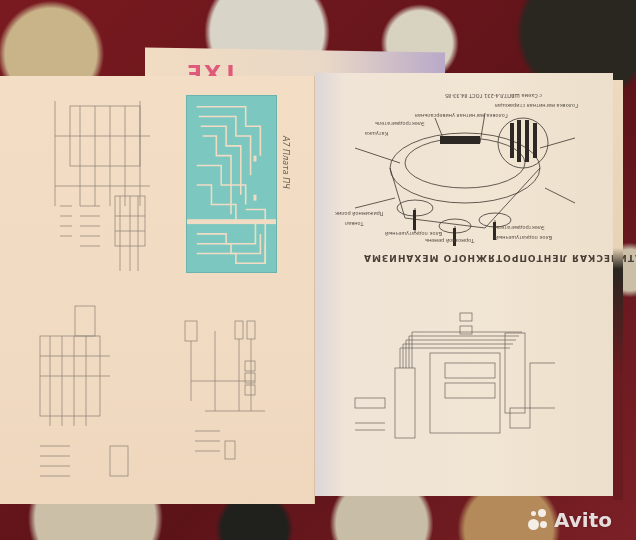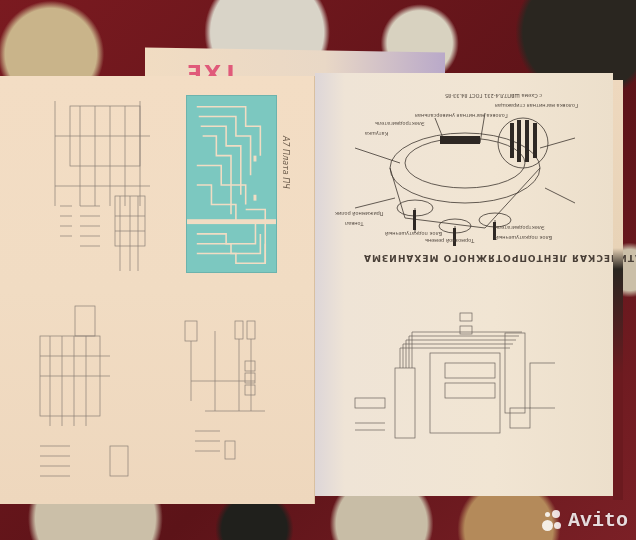--- a/index.html
+++ b/index.html
@@ -59,25 +59,24 @@
       position: absolute; font-size: 8px; color: #6a5a4a; font-style: italic;
       writing-mode: vertical-rl;
     }
     .upside {
       position: absolute; transform: rotate(180deg); color: #4a4038;
       white-space: nowrap;
     }
     .title-upside { font-size: 9px; font-weight: bold; letter-spacing: 1px; }
     .sub-upside { font-size: 5px; }
     .watermark {
-      position: absolute; right: 8px; bottom: 8px;
+      position: absolute; right: 24px; bottom: 8px;
       display: flex; align-items: center; gap: 4px;
       color: rgba(255,255,255,0.85); font-weight: bold; font-size: 20px;
       text-shadow: 0 0 2px rgba(0,0,0,0.3);
-      font-family: Liberation Mono, monospace;
     }
     .wm-dots { position: relative; width: 22px; height: 22px; }
     .wm-dots span {
       position: absolute; border-radius: 50%; background: rgba(255,255,255,0.85);
     }
   </style>
 </head>
 <body>
 
 <div class="carpet"></div>

